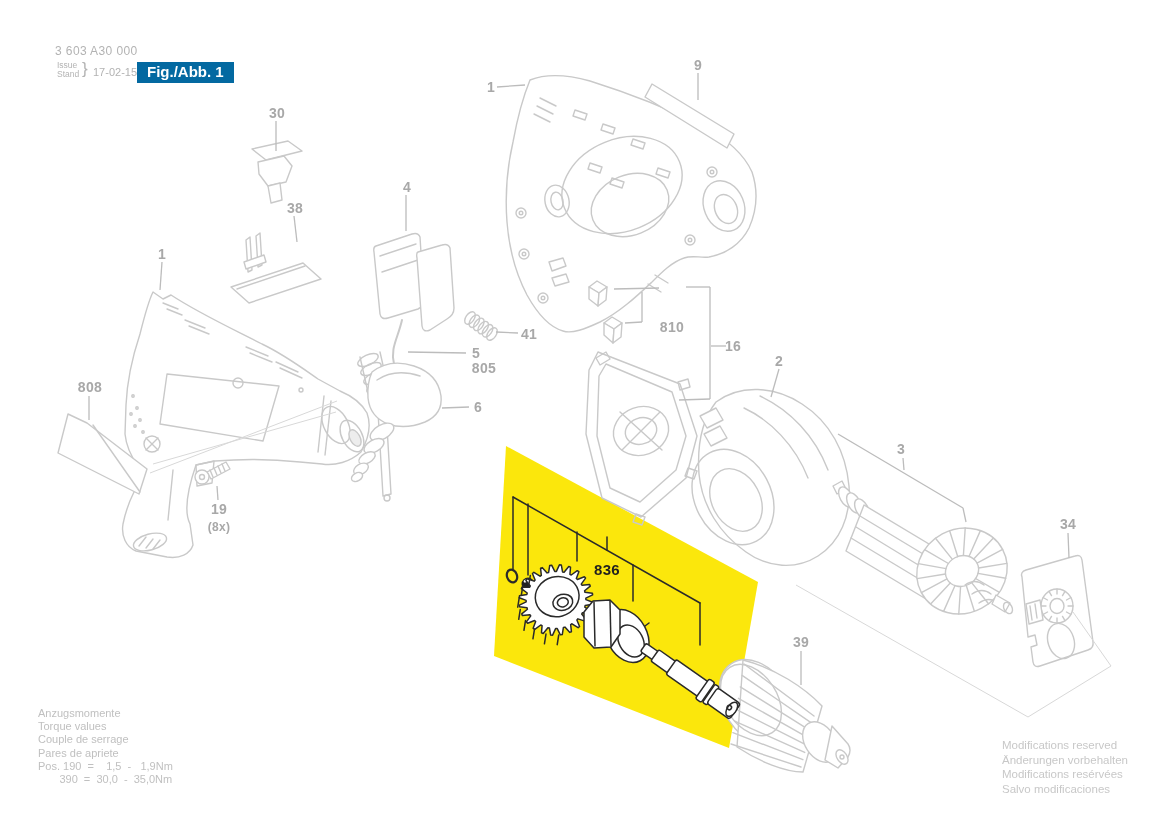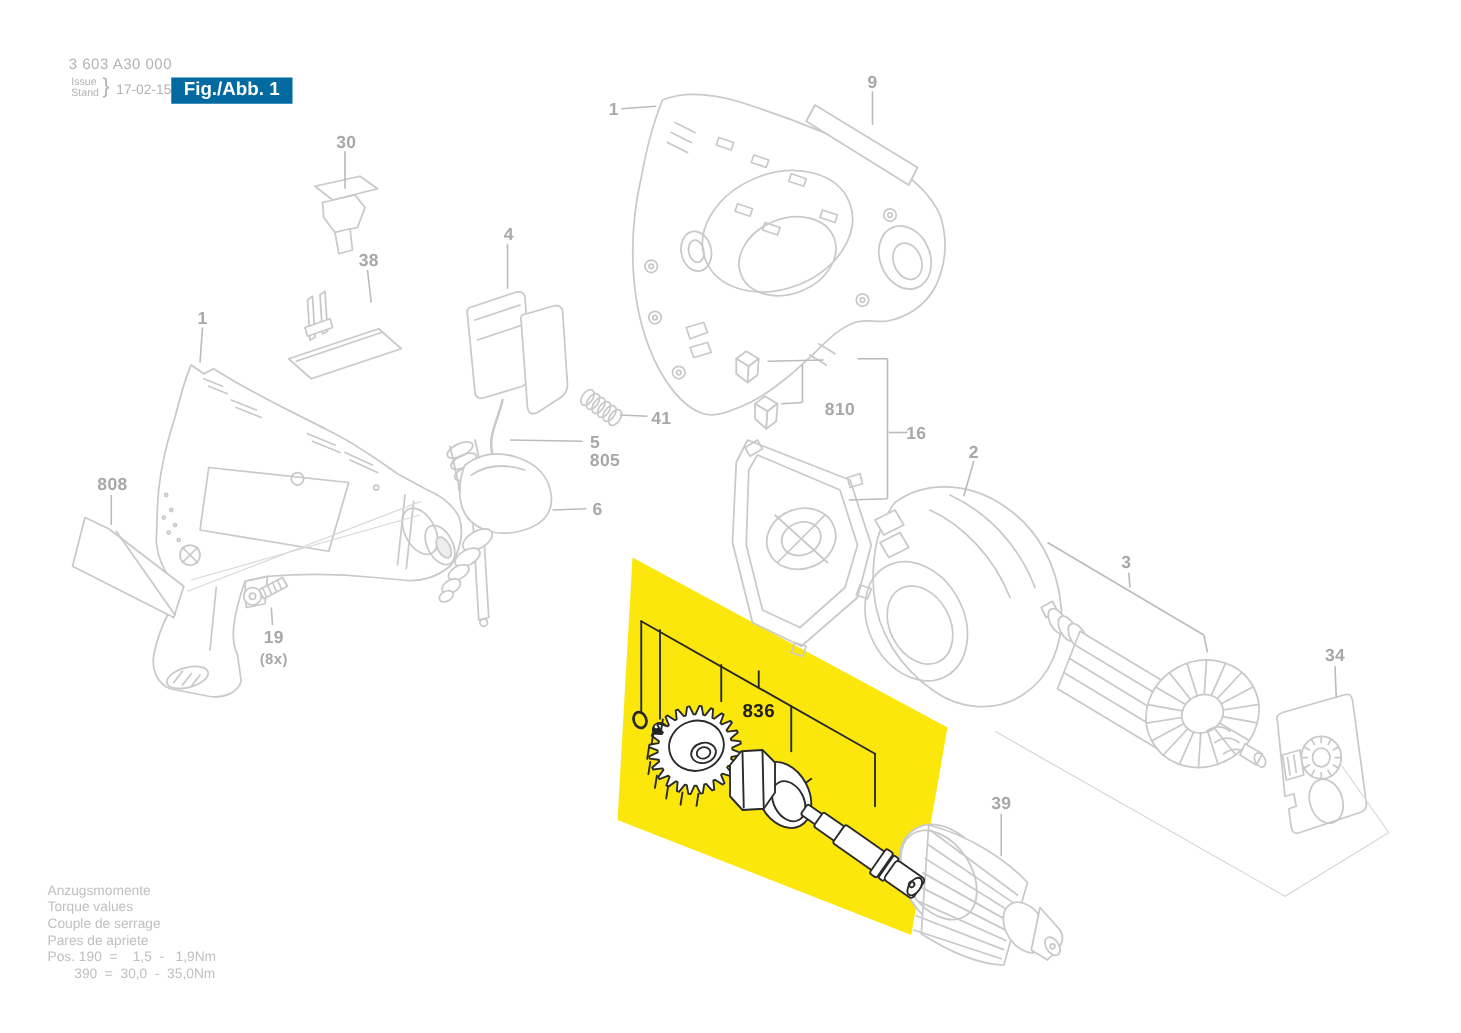--- a/index.html
+++ b/index.html
@@ -412,13 +412,19 @@
       <div class="part-label" style="left: 733px; top: 346px;">16</div>
       <div class="part-label" style="left: 779px; top: 361px;">2</div>
       <div class="part-label" style="left: 901px; top: 449px;">3</div>
       <div class="part-label" style="left: 1068px; top: 524px;">34</div>
       <div class="part-label" style="left: 801px; top: 642px;">39</div>
       <div class="part-label emph" style="left: 607px; top: 527px; margin-top: 42px;">836</div>
     </div>
 
   <div id="torque-note"><div>Anzugsmomente</div><div>Torque values</div><div>Couple de serrage</div><div>Pares de apriete</div><div>Pos. 190  =    1,5  -   1,9Nm</div><div>       390  =  30,0  -  35,0Nm</div></div>
 
+  <div id="footer-note">
+      <div>Modifications reserved</div>
+      <div>Änderungen vorbehalten</div>
+      <div>Modifications resérvées</div>
+      <div>Salvo modificaciones</div>
+    </div>
 </div>
 
 </body></html>

